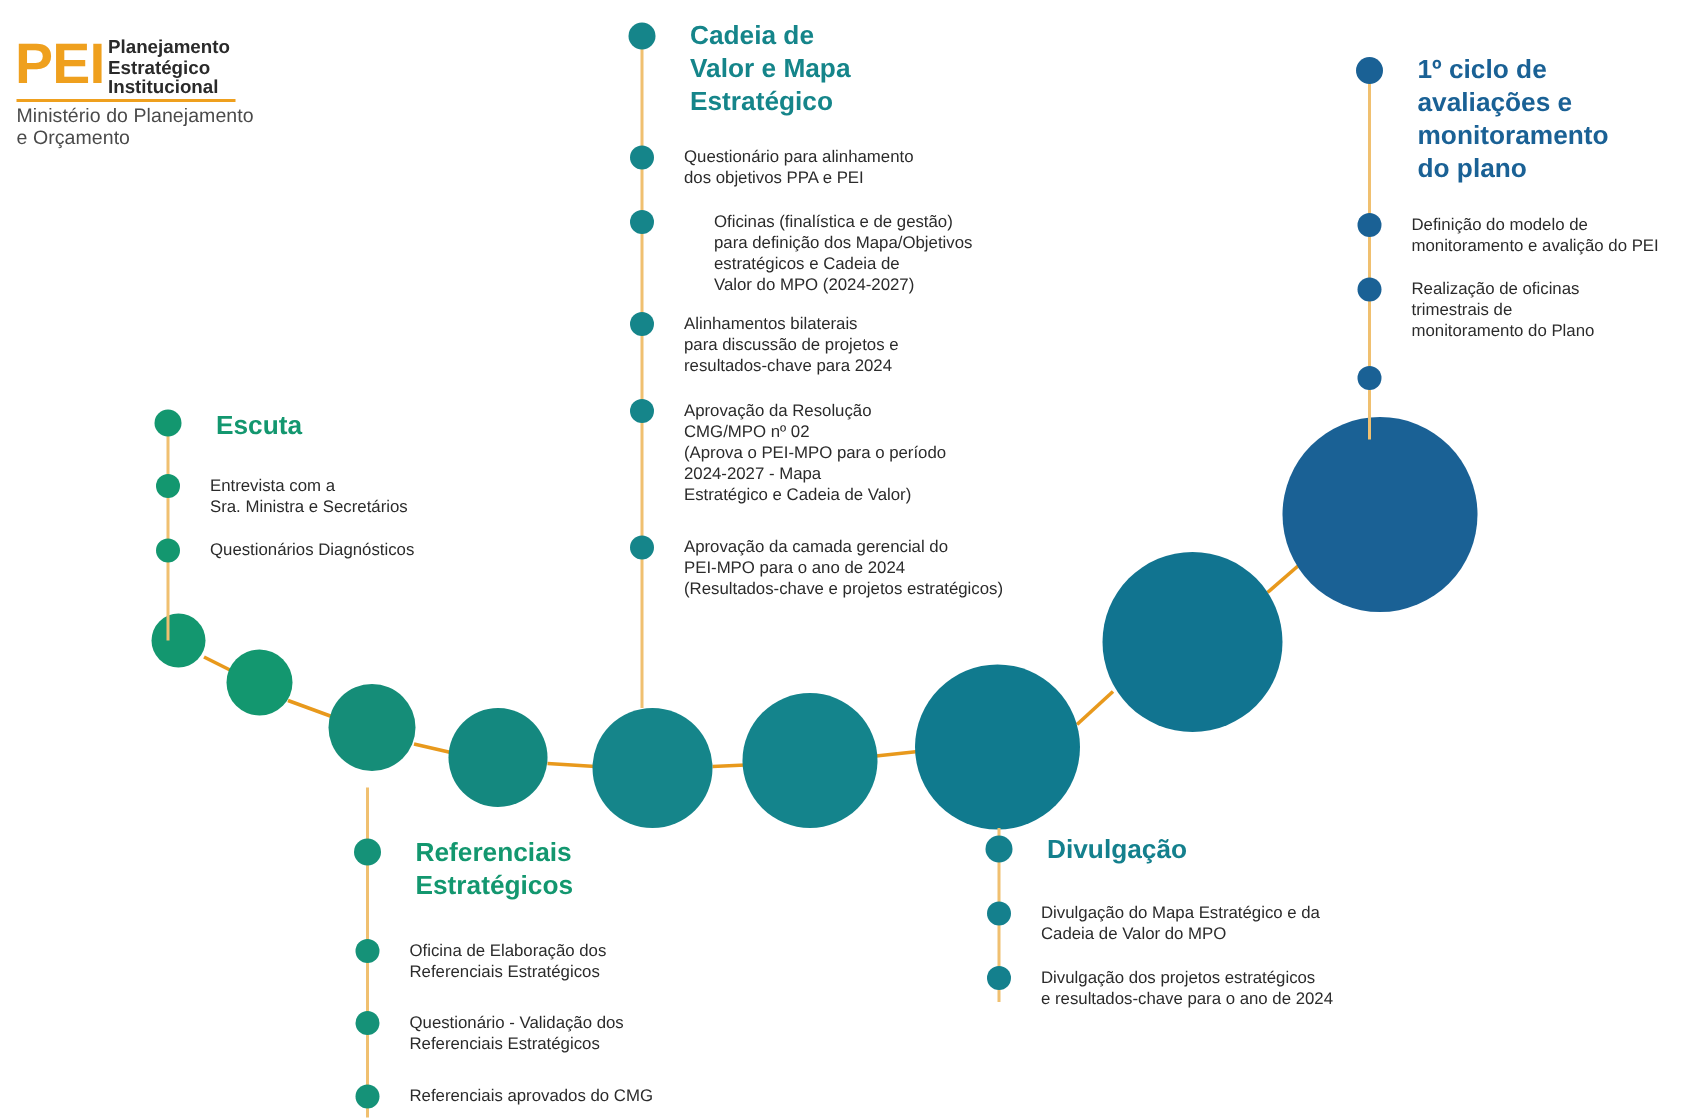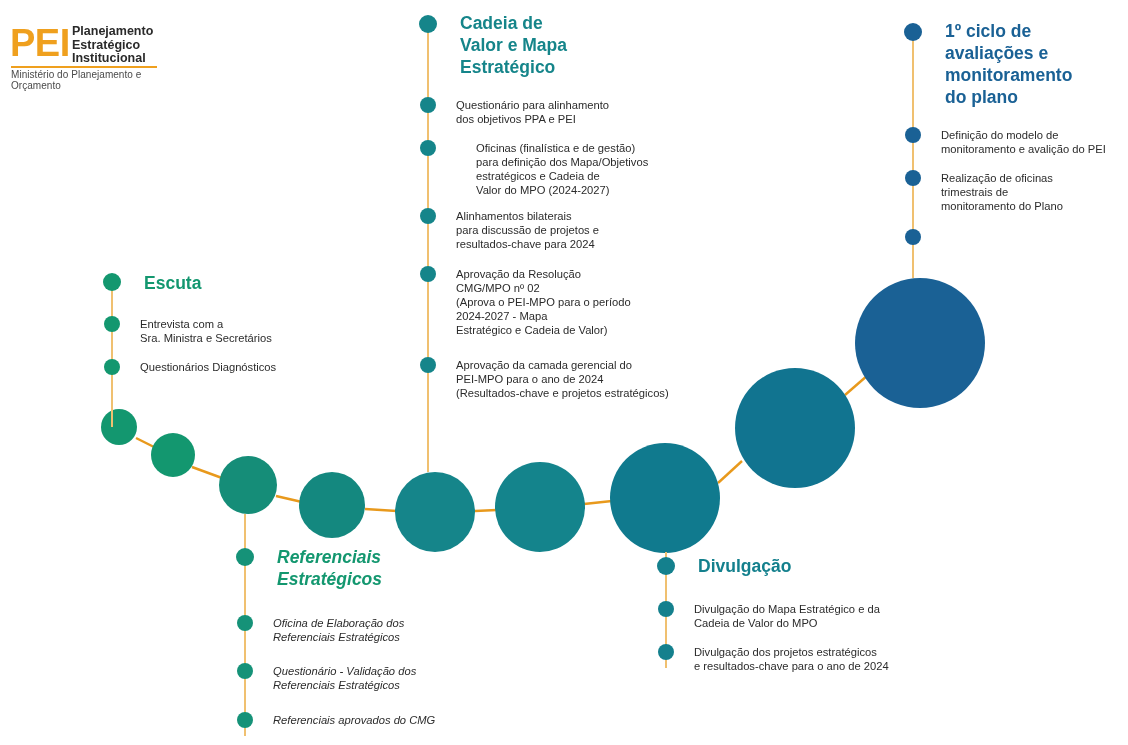--- a/index.html
+++ b/index.html
@@ -26,21 +26,21 @@
     position: absolute; left: 62px; top: 1px;
     font-size: 12.5px; font-weight: bold; line-height: 13.5px;
     color: #2a2a2a;
   }
   .logo-rule {
     position: absolute; left: 1px; top: 42px; width: 146px; height: 2px;
     background: #efa01e;
   }
   .logo-sub {
     position: absolute; left: 1px; top: 45px;
-    font-size: 10px; color: #4a4a4a; letter-spacing: 0.05px;
+    font-size: 13px; color: #4a4a4a; letter-spacing: 0.05px;
   }
 
   
   .bubble { position: absolute; border-radius: 50%; }
   svg.links { position: absolute; left: 0; top: 0; width: 1128px; height: 745px; }
 
   
   .group { position: absolute; }
   .dot {
     position: absolute; border-radius: 50%;
@@ -126,37 +126,37 @@
         <div class="body" style="color: rgb(43, 43, 43); left: 456px; top: 266.5px; font-size: 11.2px;">Aprovação da Resolução
 CMG/MPO nº 02
 (Aprova o PEI-MPO para o período
 2024-2027 - Mapa
 Estratégico e Cadeia de Valor)</div>
         <div class="dot" style="background: rgb(21, 133, 138); left: 420px; top: 357px; height: 16px; width: 16px;"></div>
         <div class="body" style="color: rgb(43, 43, 43); left: 456px; top: 357.5px; font-size: 11.2px;">Aprovação da camada gerencial do
 PEI-MPO para o ano de 2024
 (Resultados-chave e projetos estratégicos)</div>
       </div>
-      <div class="group" style="left: 0px; top: 0px; width: 1128px; height: 605px;">
+      <div class="group" style="left: 0px; top: 15px; width: 1128px; height: 605px;">
         <div class="stem" style="background: rgb(240, 192, 112); left: 912px; top: 32px; height: 246px;"></div>
         <div class="dot" style="background: rgb(26, 97, 149); left: 904px; top: 23px; height: 18px; width: 18px;"></div>
         <div class="head" style="color: rgb(26, 97, 149); left: 945px; top: 20px;">1º ciclo de
 avaliações e
 monitoramento
 do plano</div>
         <div class="dot" style="background: rgb(26, 97, 149); left: 905px; top: 127px; height: 16px; width: 16px;"></div>
         <div class="body" style="color: rgb(43, 43, 43); left: 941px; top: 127.5px; font-size: 11.2px;">Definição do modelo de
 monitoramento e avalição do PEI</div>
         <div class="dot" style="background: rgb(26, 97, 149); left: 905px; top: 170px; height: 16px; width: 16px;"></div>
         <div class="body" style="color: rgb(43, 43, 43); left: 941px; top: 170.5px; font-size: 11.2px;">Realização de oficinas
 trimestrais de
 monitoramento do Plano</div>
         <div class="dot" style="background: rgb(26, 97, 149); left: 905px; top: 229px; height: 16px; width: 16px;"></div>
       </div>
-      <div class="group" style="left: 0px; top: 0px; width: 1128px; height: 635px; font-style: italic;">
+      <div class="group" style="left: 0px; top: 11px; width: 1128px; height: 635px;">
         <div class="stem" style="background: rgb(240, 192, 112); left: 244px; top: 514px; height: 222px;"></div>
         <div class="dot" style="background: rgb(21, 146, 120); left: 236px; top: 548px; height: 18px; width: 18px;"></div>
         <div class="head" style="color: rgb(19, 151, 111); left: 277px; top: 546px;">Referenciais
 Estratégicos</div>
         <div class="dot" style="background: rgb(21, 146, 120); left: 237px; top: 615px; height: 16px; width: 16px;"></div>
         <div class="body" style="color: rgb(43, 43, 43); left: 273px; top: 615.5px; font-size: 11.2px;">Oficina de Elaboração dos
 Referenciais Estratégicos</div>
         <div class="dot" style="background: rgb(21, 146, 120); left: 237px; top: 663px; height: 16px; width: 16px;"></div>
         <div class="body" style="color: rgb(43, 43, 43); left: 273px; top: 663.5px; font-size: 11.2px;">Questionário - Validação dos
 Referenciais Estratégicos</div>

